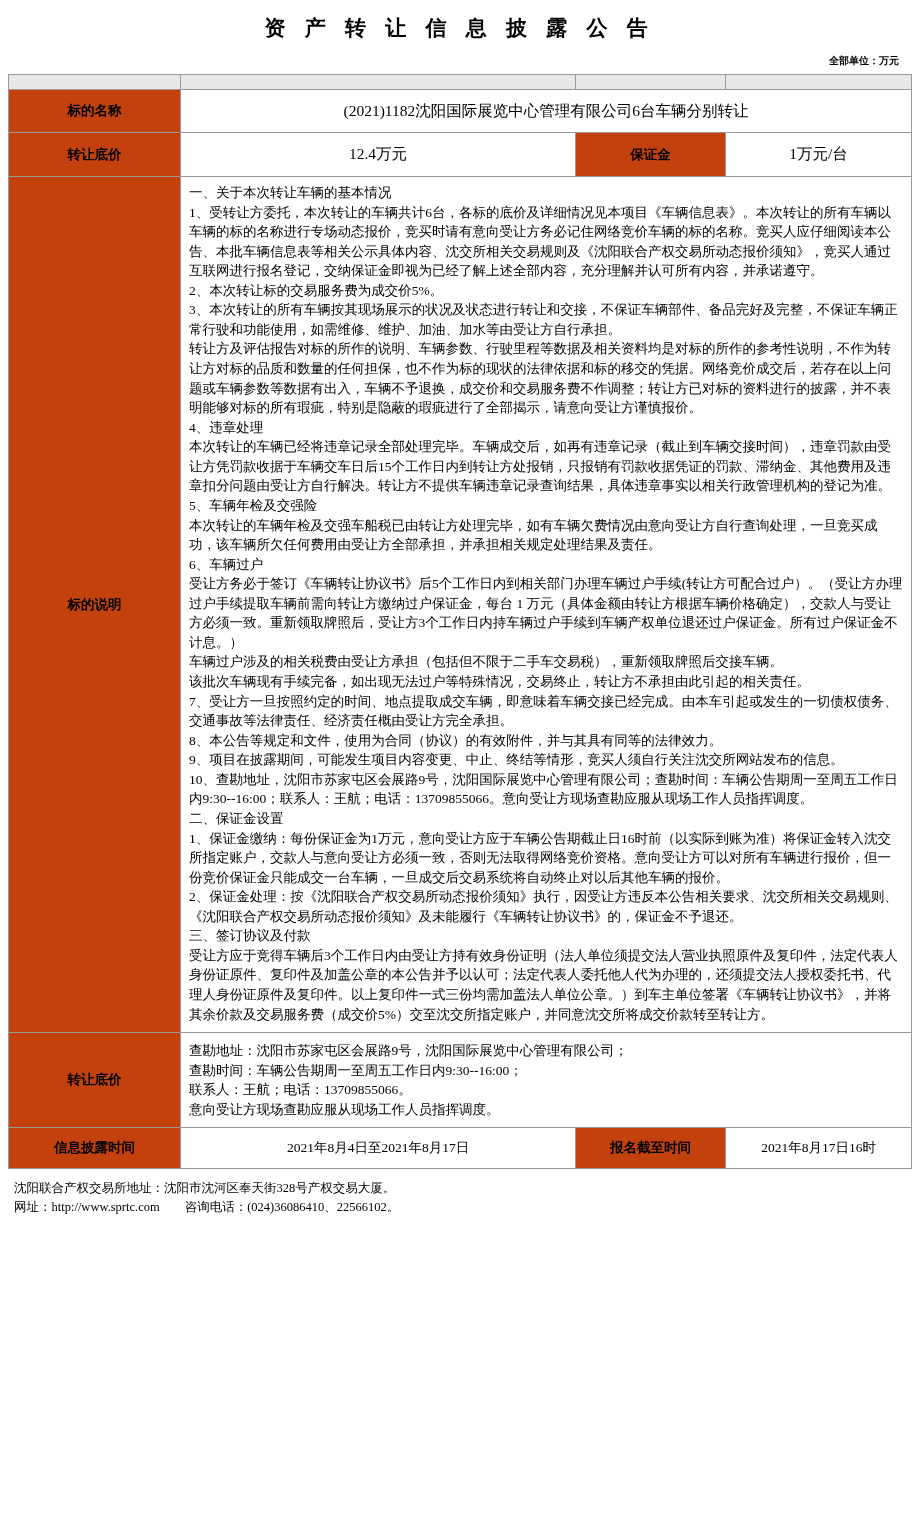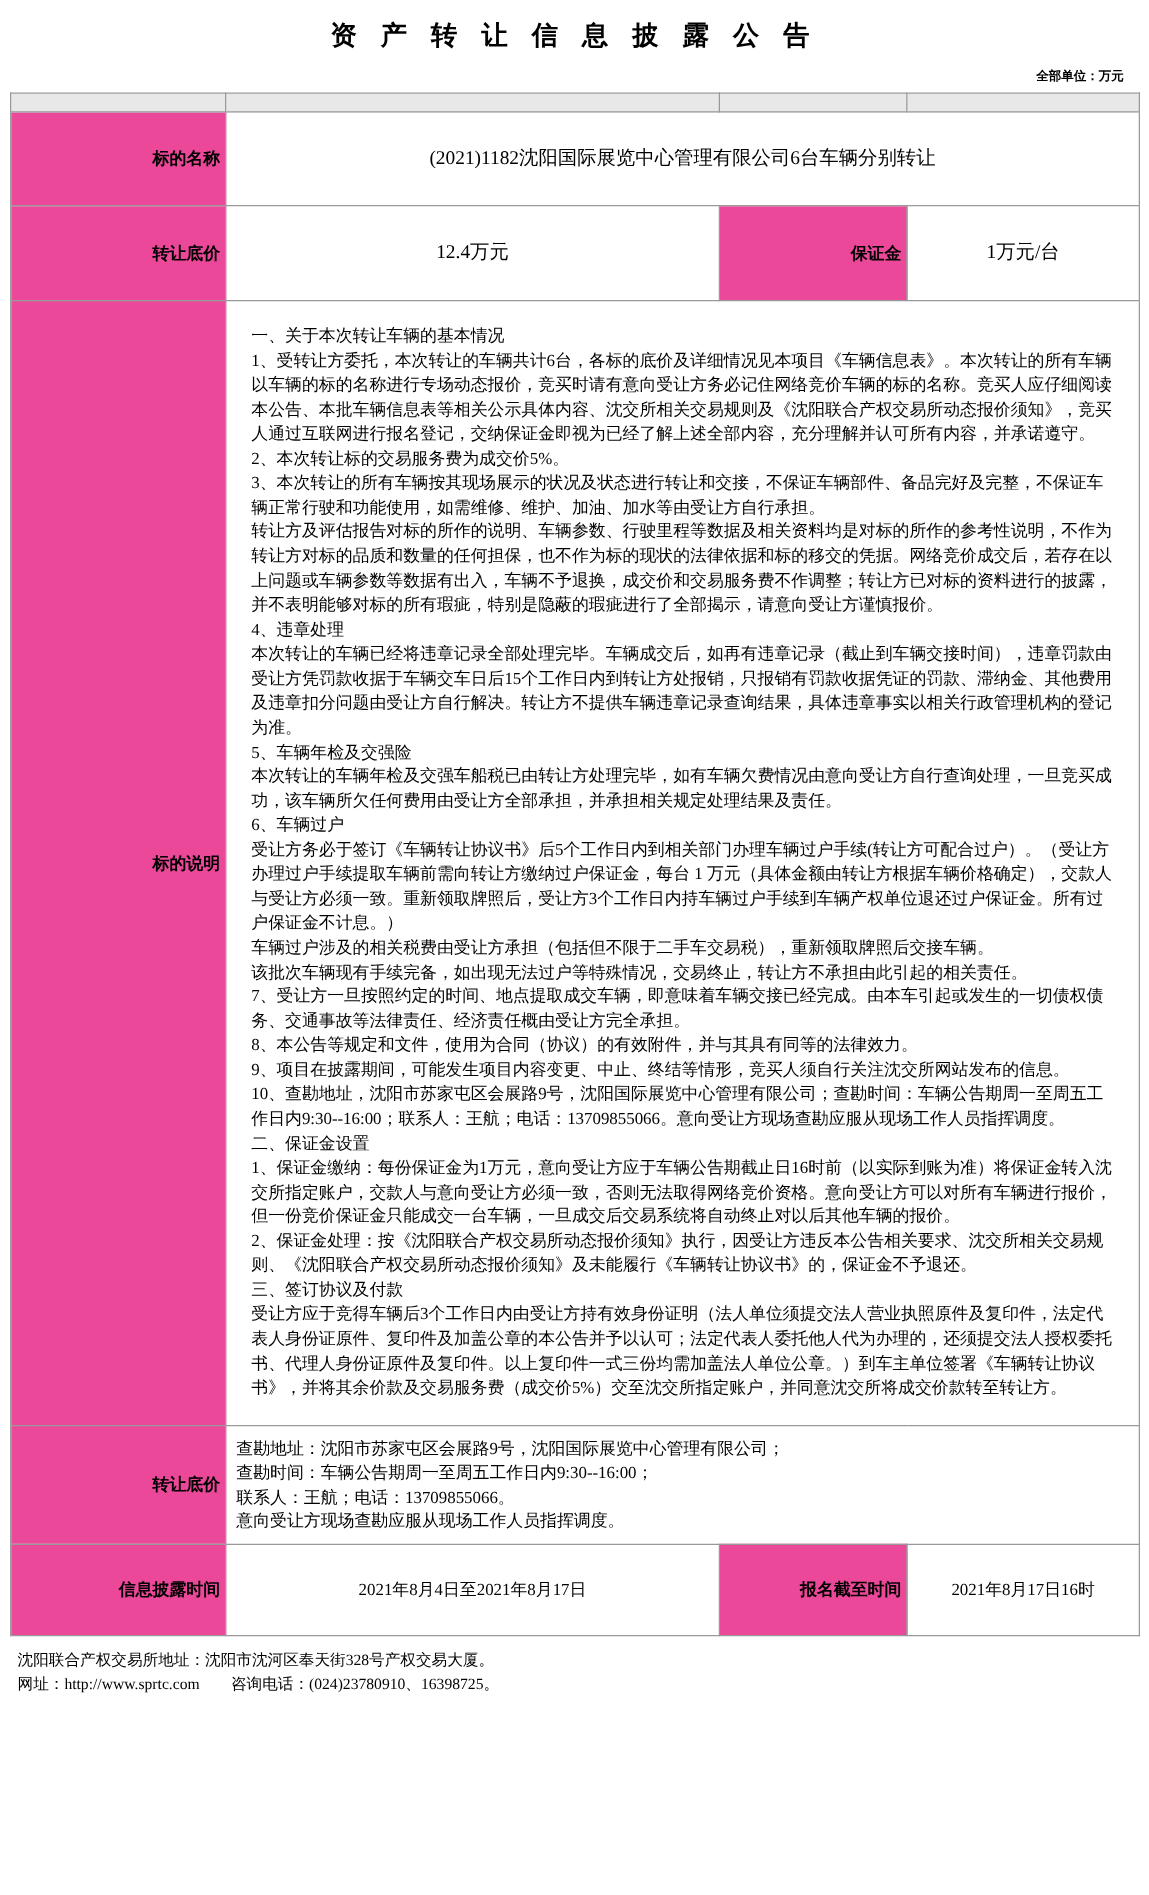--- a/index.html
+++ b/index.html
@@ -42,42 +42,42 @@
     vertical-align: middle;
     font-size: 13.5px;
     line-height: 1.45;
   }
   .spacer-row td {
     height: 14px;
     background: #e8e8e8;
     padding: 0;
   }
   .label-cell {
-    text-align: right;
+    text-align: center;
     font-weight: bold;
     font-size: 14.5px;
-    background: #ec4899;
+    background: #c2410c;
     padding: 6px 4px;
   }
   .value-center {
     text-align: center;
     font-size: 15px;
-    padding: 26px 6px;
+    padding: 10px 6px;
   }
   .value-center.big {
     font-size: 15.5px;
   }
   .desc-cell {
     text-align: left;
     padding: 6px 8px 8px 8px;
     font-size: 13.4px;
     line-height: 1.42;
   }
   .desc-cell p {
-    margin: 12px;
+    margin: 0;
     text-indent: 0;
     white-space: pre-wrap;
   }
   .survey-cell {
     text-align: left;
     padding: 8px 8px;
     font-size: 13.6px;
     line-height: 1.6;
   }
   .survey-cell p {
@@ -170,16 +170,16 @@
         <td class="label-cell">信息披露时间</td>
         <td class="value-center">2021年8月4日至2021年8月17日</td>
         <td class="label-cell">报名截至时间</td>
         <td class="value-center">2021年8月17日16时</td>
       </tr>
     </tbody>
   </table>
 
   <div class="footer">
     <p>沈阳联合产权交易所地址：沈阳市沈河区奉天街328号产权交易大厦。</p>
-    <p>网址：http://www.sprtc.com        咨询电话：(024)23780910、16398725。</p>
+    <p>网址：http://www.sprtc.com        咨询电话：(024)36086410、22566102。</p>
   </div>
 
 </div>
 
 </body></html>

